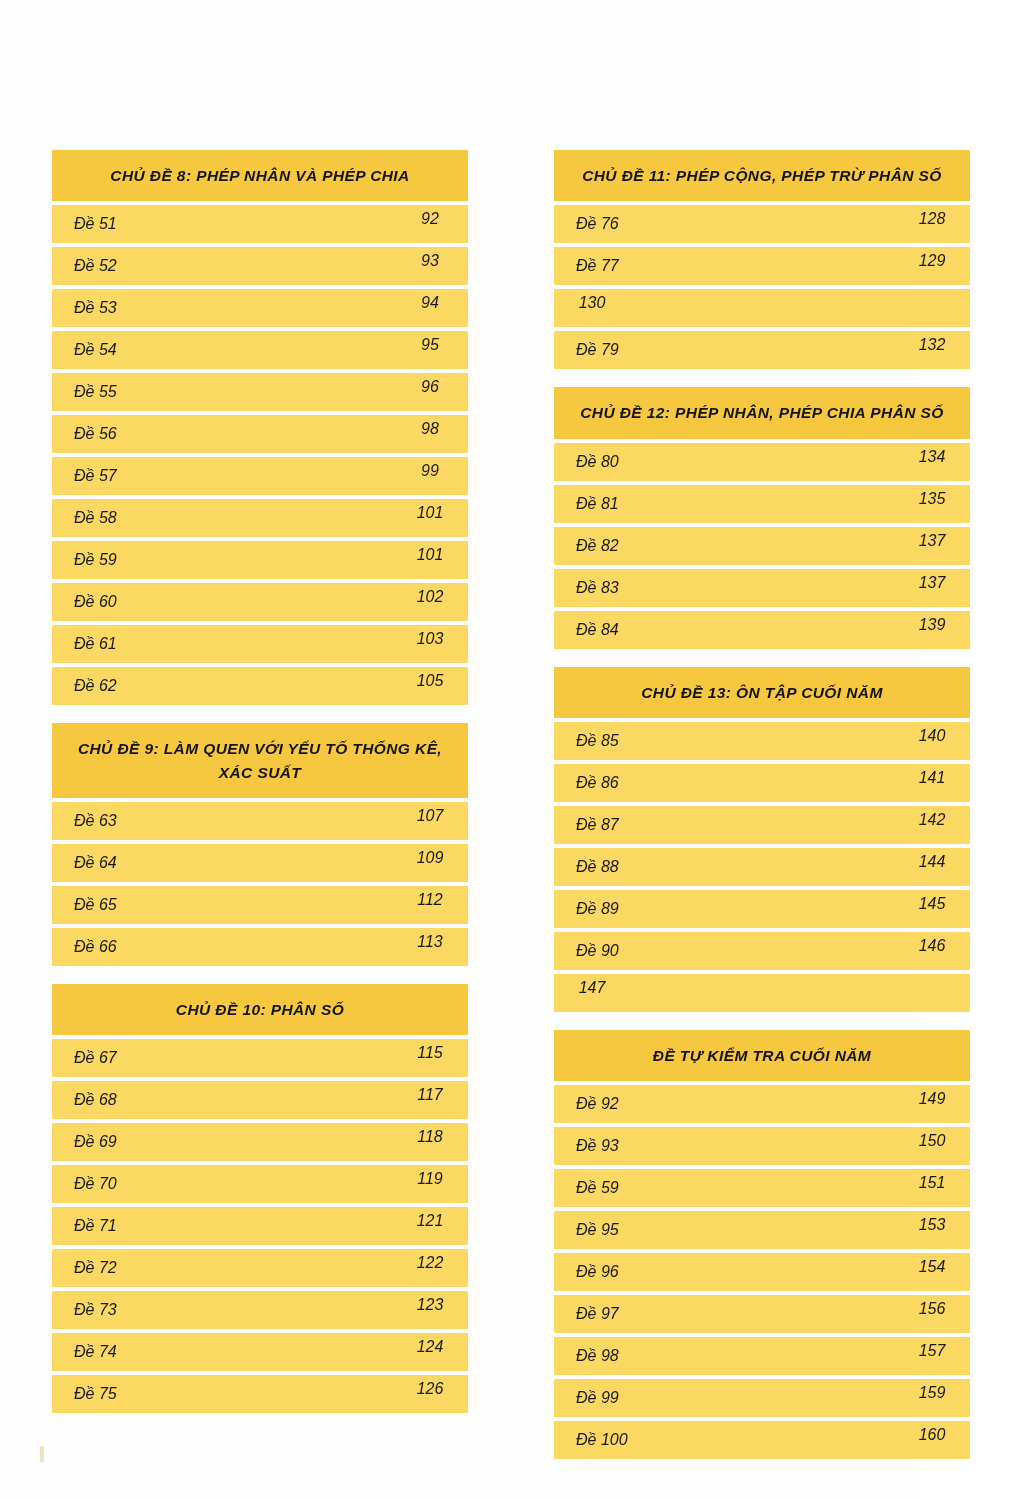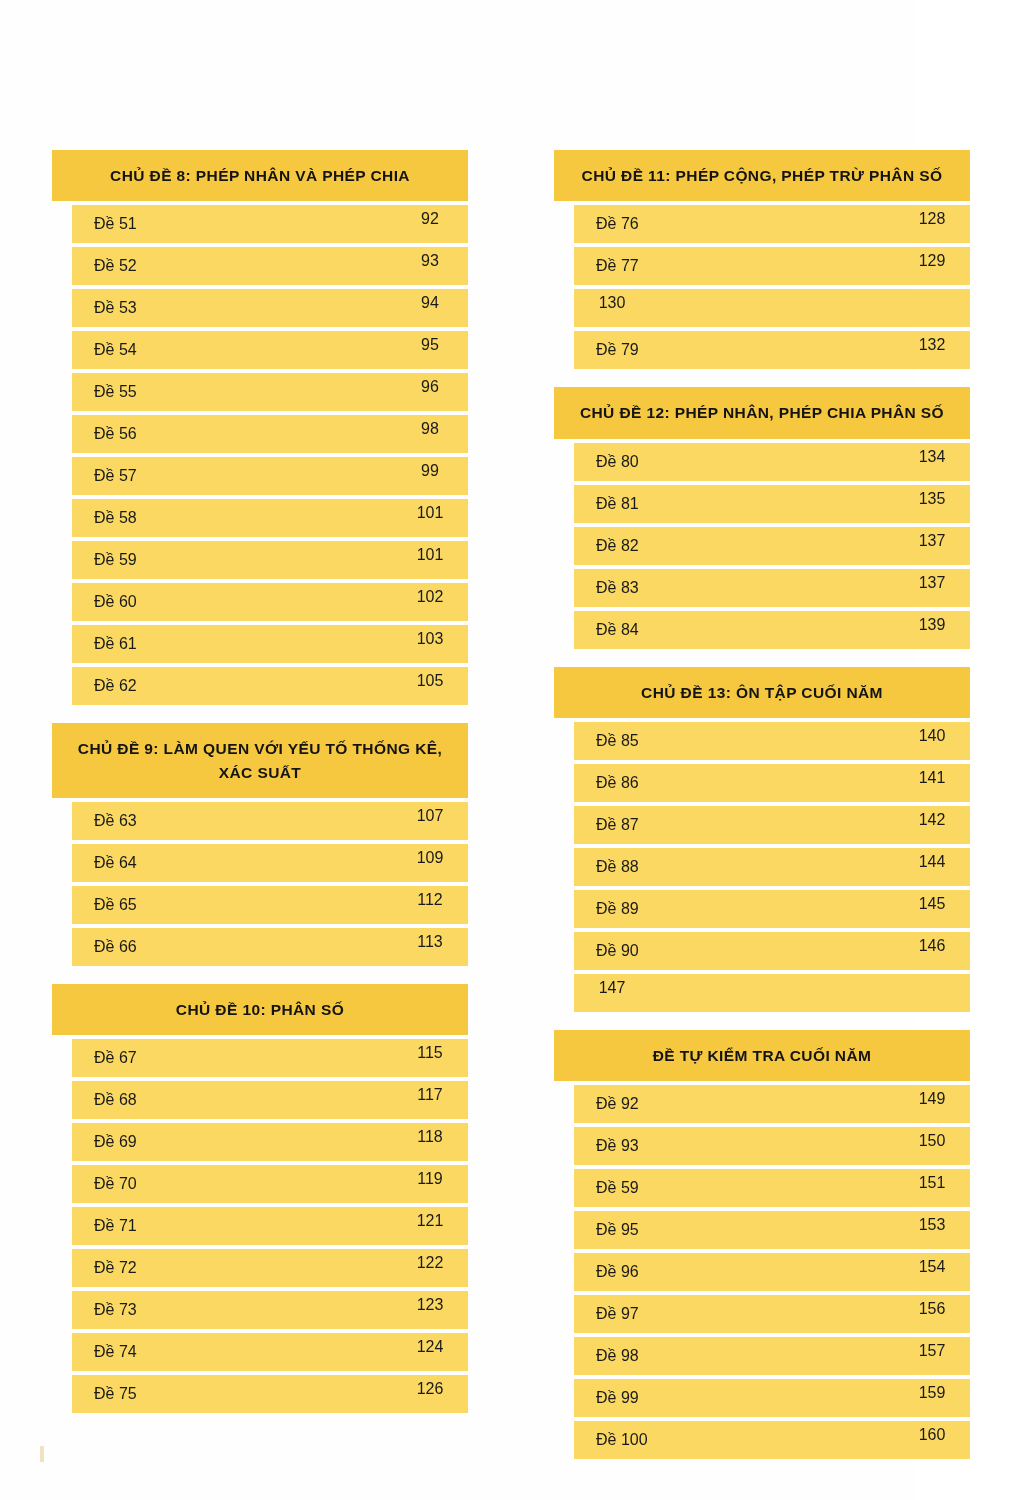--- a/index.html
+++ b/index.html
@@ -13,20 +13,21 @@
     font-family: "Liberation Sans", sans-serif;
     position: relative;
     overflow: hidden;
   }
   .page {
     position: absolute;
     top: 0; left: 0;
     width: 915px;
     height: 1500px;
     background: #fefefe;
+    font-style: italic;
   }
   .columns {
     position: absolute;
     top: 150px;
     left: 52px;
     width: 918px;
     display: flex;
     gap: 86px;
   }
   .col {
@@ -50,21 +51,20 @@
     text-transform: uppercase;
     box-sizing: border-box;
   }
   .row {
     background: #fad862;
     display: flex;
     align-items: stretch;
     min-height: 38px;
     box-sizing: border-box;
     position: relative;
-    margin-left: 20px;
   }
   .row .label {
     flex: 1;
     font-size: 16px;
     color: #1a1a1a;
     padding: 9px 0 9px 22px;
     display: flex;
     align-items: center;
     box-sizing: border-box;
   }

